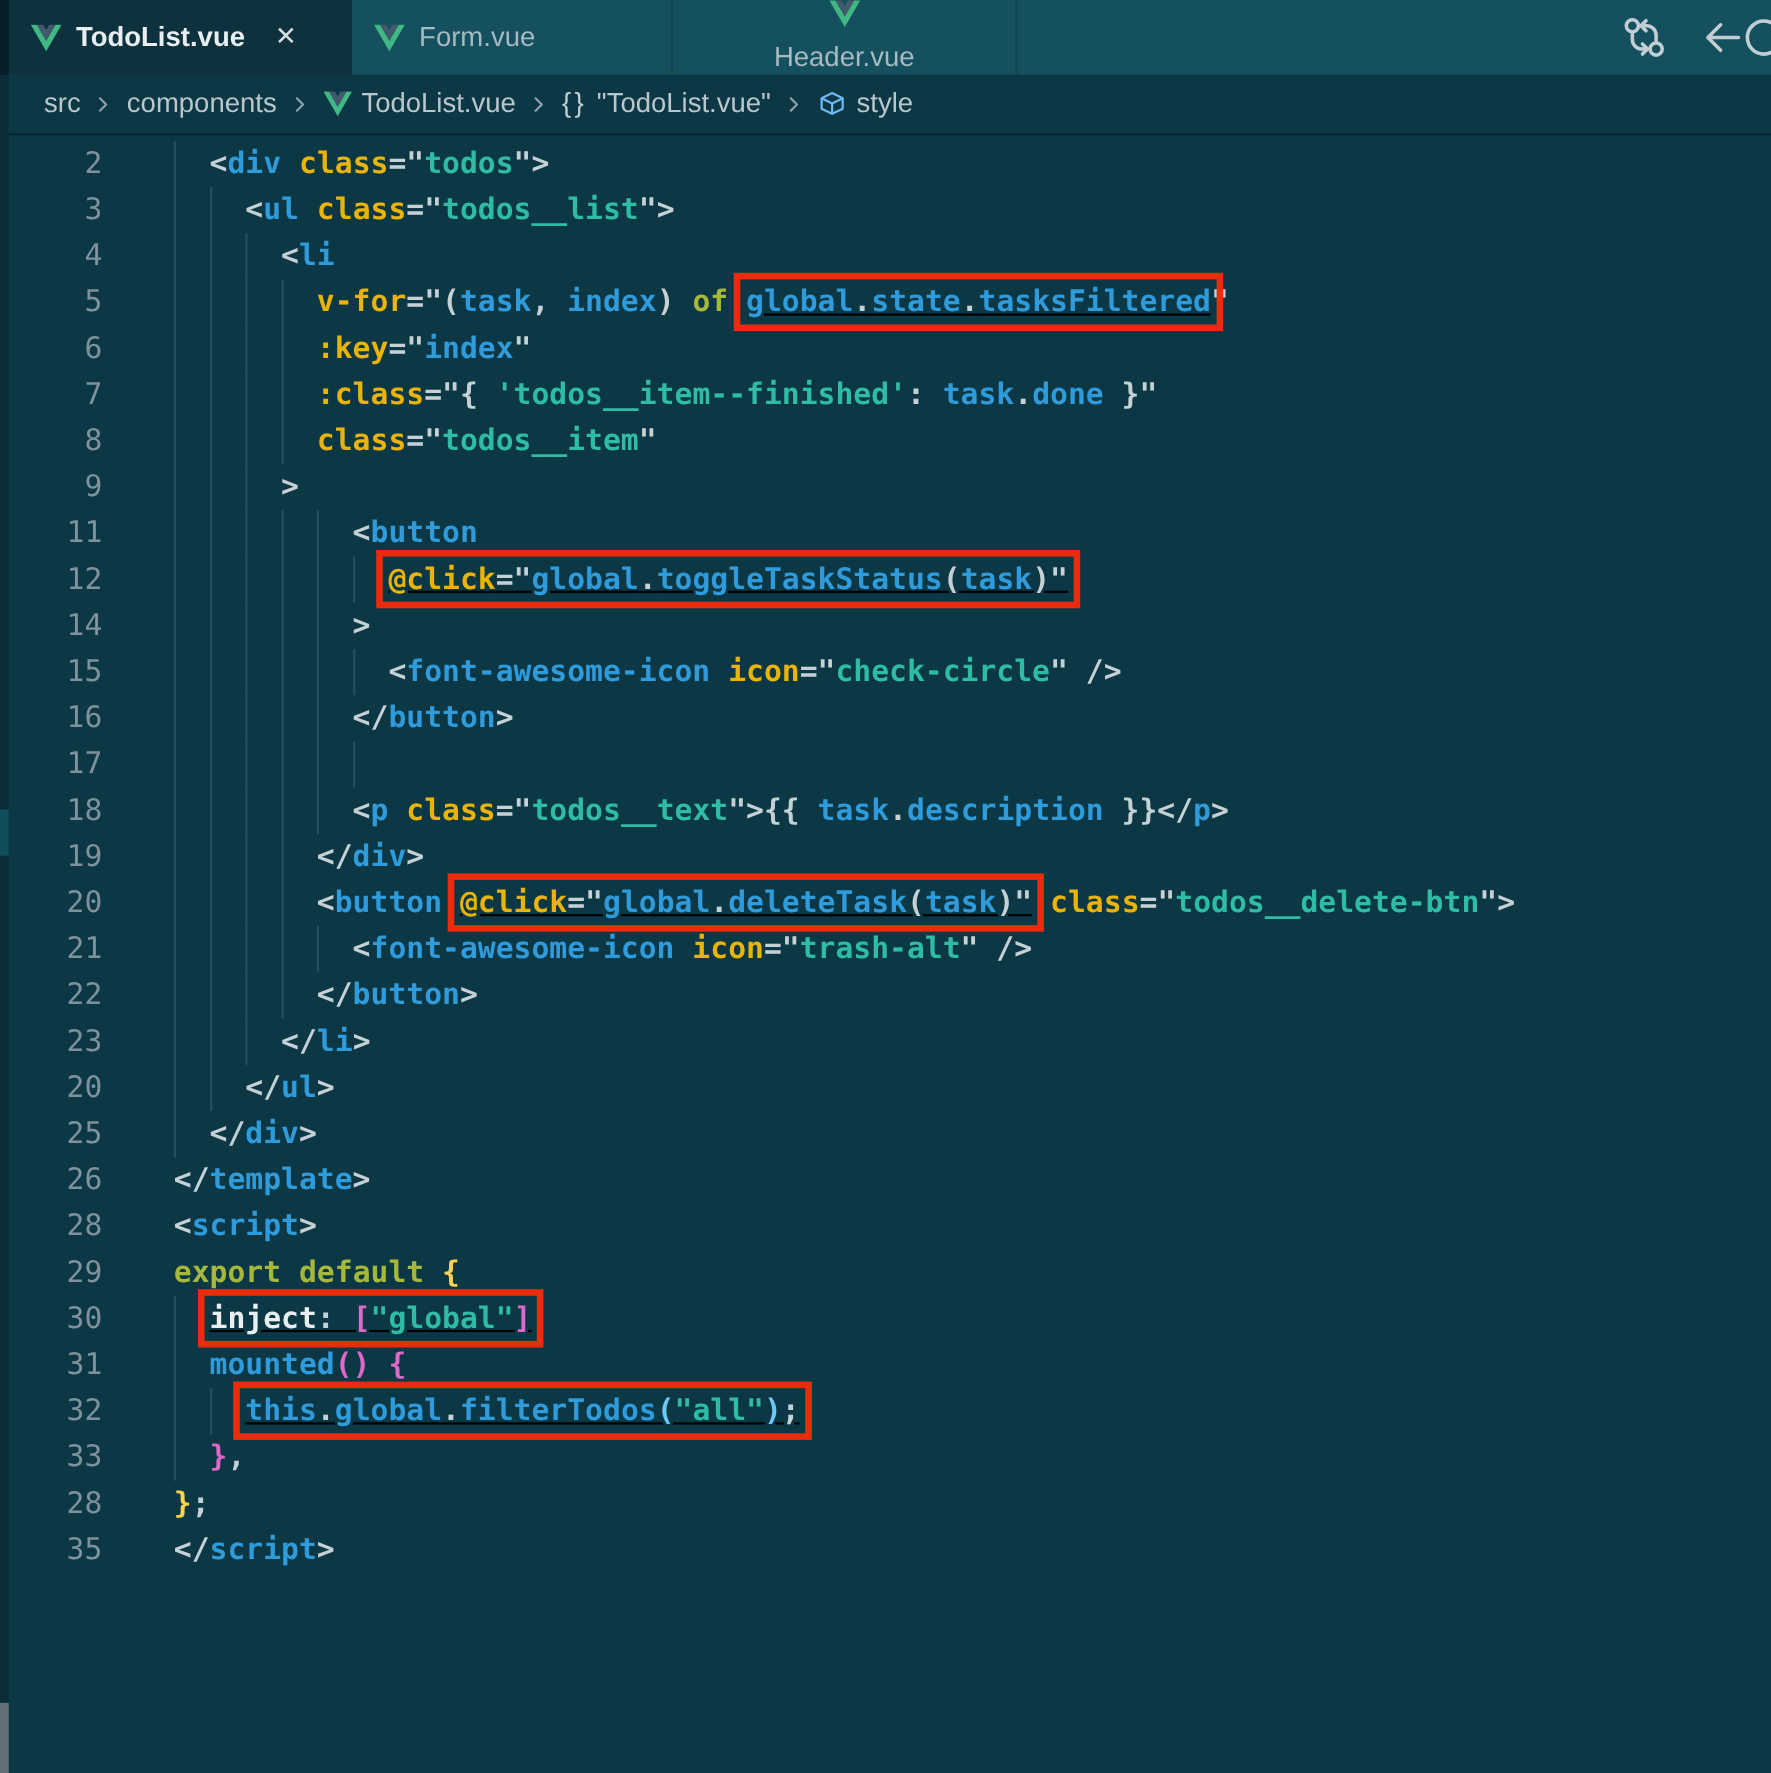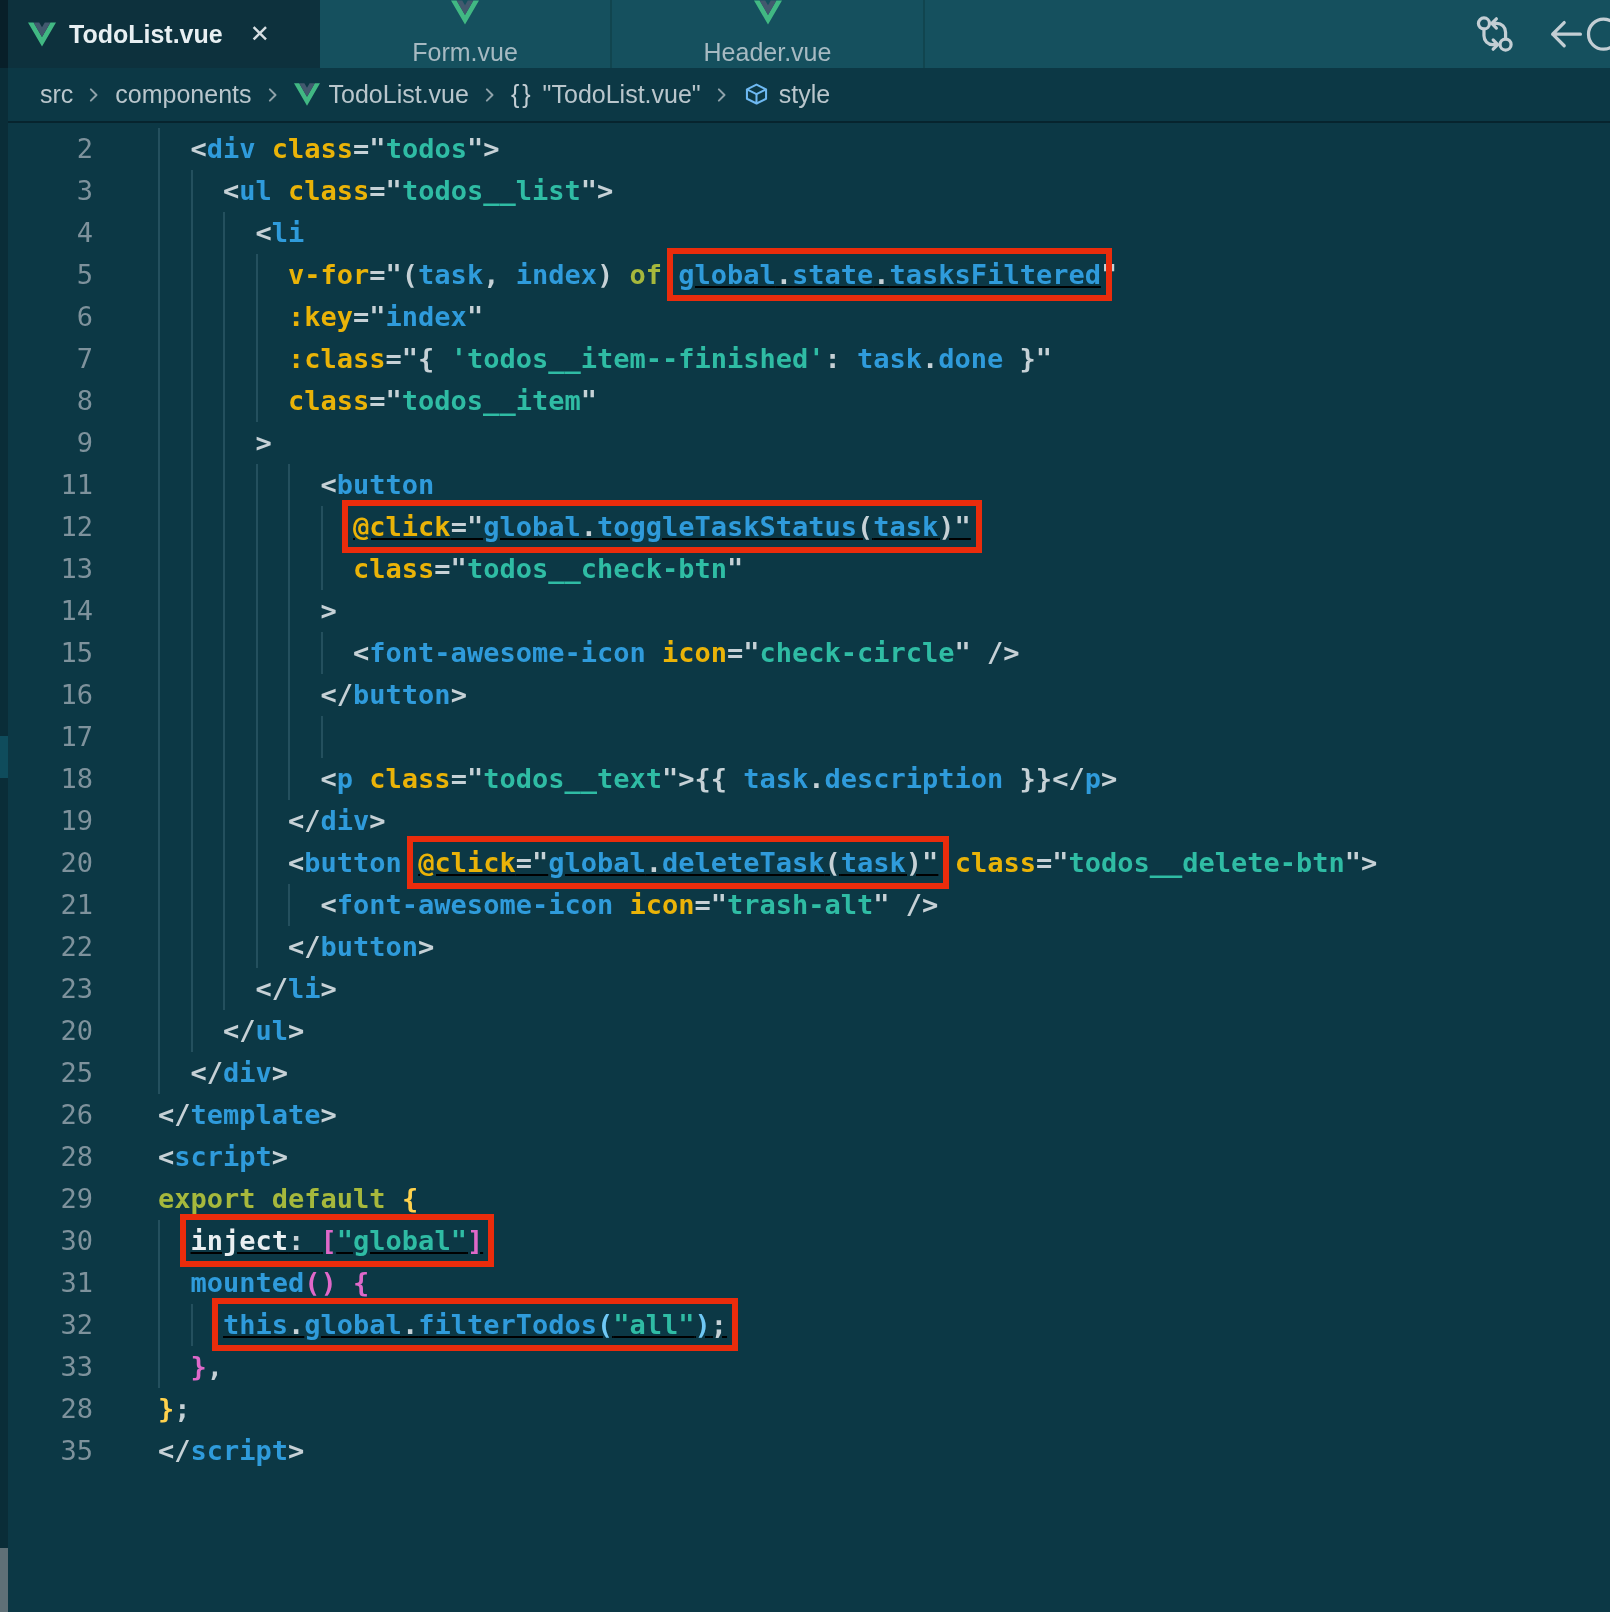--- a/index.html
+++ b/index.html
@@ -73,21 +73,21 @@
 <div class="tabbar">
   <div id="tabs-host" style="display:flex;align-items:stretch;">
       <div class="tab active" style="width: 312px;">
         <svg viewBox="0 0 256 221" class="vue-ico">
           <path fill="#41b883" d="M0 0h51.2L128 132.8 204.8 0H256L128 220.8z"></path>
           <path fill="#42596e" d="M51.2 0h51.2L128 44.8 153.6 0h51.2L128 132.8z"></path>
         </svg>
         <span class="tab-label">TodoList.vue</span>
         <span class="tab-close">✕</span>
       </div>
-      <div class="tab inactive" style="width: 292px; flex-direction: column;">
+      <div class="tab inactive" style="width: 292px;">
         <svg viewBox="0 0 256 221" class="vue-ico">
           <path fill="#41b883" d="M0 0h51.2L128 132.8 204.8 0H256L128 220.8z"></path>
           <path fill="#42596e" d="M51.2 0h51.2L128 44.8 153.6 0h51.2L128 132.8z"></path>
         </svg>
         <span class="tab-label">Form.vue</span>
       </div>
       <div class="tab inactive" style="width: 313px; flex-direction: column;">
         <svg viewBox="0 0 256 221" class="vue-ico">
           <path fill="#41b883" d="M0 0h51.2L128 132.8 204.8 0H256L128 220.8z"></path>
           <path fill="#42596e" d="M51.2 0h51.2L128 44.8 153.6 0h51.2L128 132.8z"></path>
@@ -206,24 +206,20 @@
       </div>
       <div class="line">
         <span class="ln">11</span>
         <span class="lc"><i class="gd" style="left: 0ch;"></i><i class="gd" style="left: 2ch;"></i><i class="gd" style="left: 4ch;"></i><i class="gd" style="left: 6ch;"></i><i class="gd" style="left: 8ch;"></i>          <span class="tk-p">&lt;</span><span class="tk-tag">button</span></span>
       </div>
       <div class="line">
         <span class="ln">12</span>
         <span class="lc"><i class="gd" style="left: 0ch;"></i><i class="gd" style="left: 2ch;"></i><i class="gd" style="left: 4ch;"></i><i class="gd" style="left: 6ch;"></i><i class="gd" style="left: 8ch;"></i><i class="gd" style="left: 10ch;"></i>            <span class="redbox"><span class="tk-attr">@click</span><span class="tk-p">="</span><span class="tk-id">global</span><span class="tk-p">.</span><span class="tk-id">toggleTaskStatus</span><span class="tk-p">(</span><span class="tk-id">task</span><span class="tk-p">)"</span></span></span>
       </div>
       <div class="line">
-        <span class="ln">13</span>
-        <span class="lc"><i class="gd" style="left: 0ch;"></i><i class="gd" style="left: 2ch;"></i><i class="gd" style="left: 4ch;"></i><i class="gd" style="left: 6ch;"></i><i class="gd" style="left: 8ch;"></i><i class="gd" style="left: 10ch;"></i>            <span class="tk-attr">class</span><span class="tk-p">="</span><span class="tk-str">todos__check-btn</span><span class="tk-p">"</span></span>
-      </div>
-      <div class="line">
         <span class="ln">14</span>
         <span class="lc"><i class="gd" style="left: 0ch;"></i><i class="gd" style="left: 2ch;"></i><i class="gd" style="left: 4ch;"></i><i class="gd" style="left: 6ch;"></i><i class="gd" style="left: 8ch;"></i>          <span class="tk-p">&gt;</span></span>
       </div>
       <div class="line">
         <span class="ln">15</span>
         <span class="lc"><i class="gd" style="left: 0ch;"></i><i class="gd" style="left: 2ch;"></i><i class="gd" style="left: 4ch;"></i><i class="gd" style="left: 6ch;"></i><i class="gd" style="left: 8ch;"></i><i class="gd" style="left: 10ch;"></i>            <span class="tk-p">&lt;</span><span class="tk-tag">font-awesome-icon</span><span class="tk-attr"> icon</span><span class="tk-p">="</span><span class="tk-str">check-circle</span><span class="tk-p">" /&gt;</span></span>
       </div>
       <div class="line">
         <span class="ln">16</span>
         <span class="lc"><i class="gd" style="left: 0ch;"></i><i class="gd" style="left: 2ch;"></i><i class="gd" style="left: 4ch;"></i><i class="gd" style="left: 6ch;"></i><i class="gd" style="left: 8ch;"></i>          <span class="tk-p">&lt;/</span><span class="tk-tag">button</span><span class="tk-p">&gt;</span></span>

